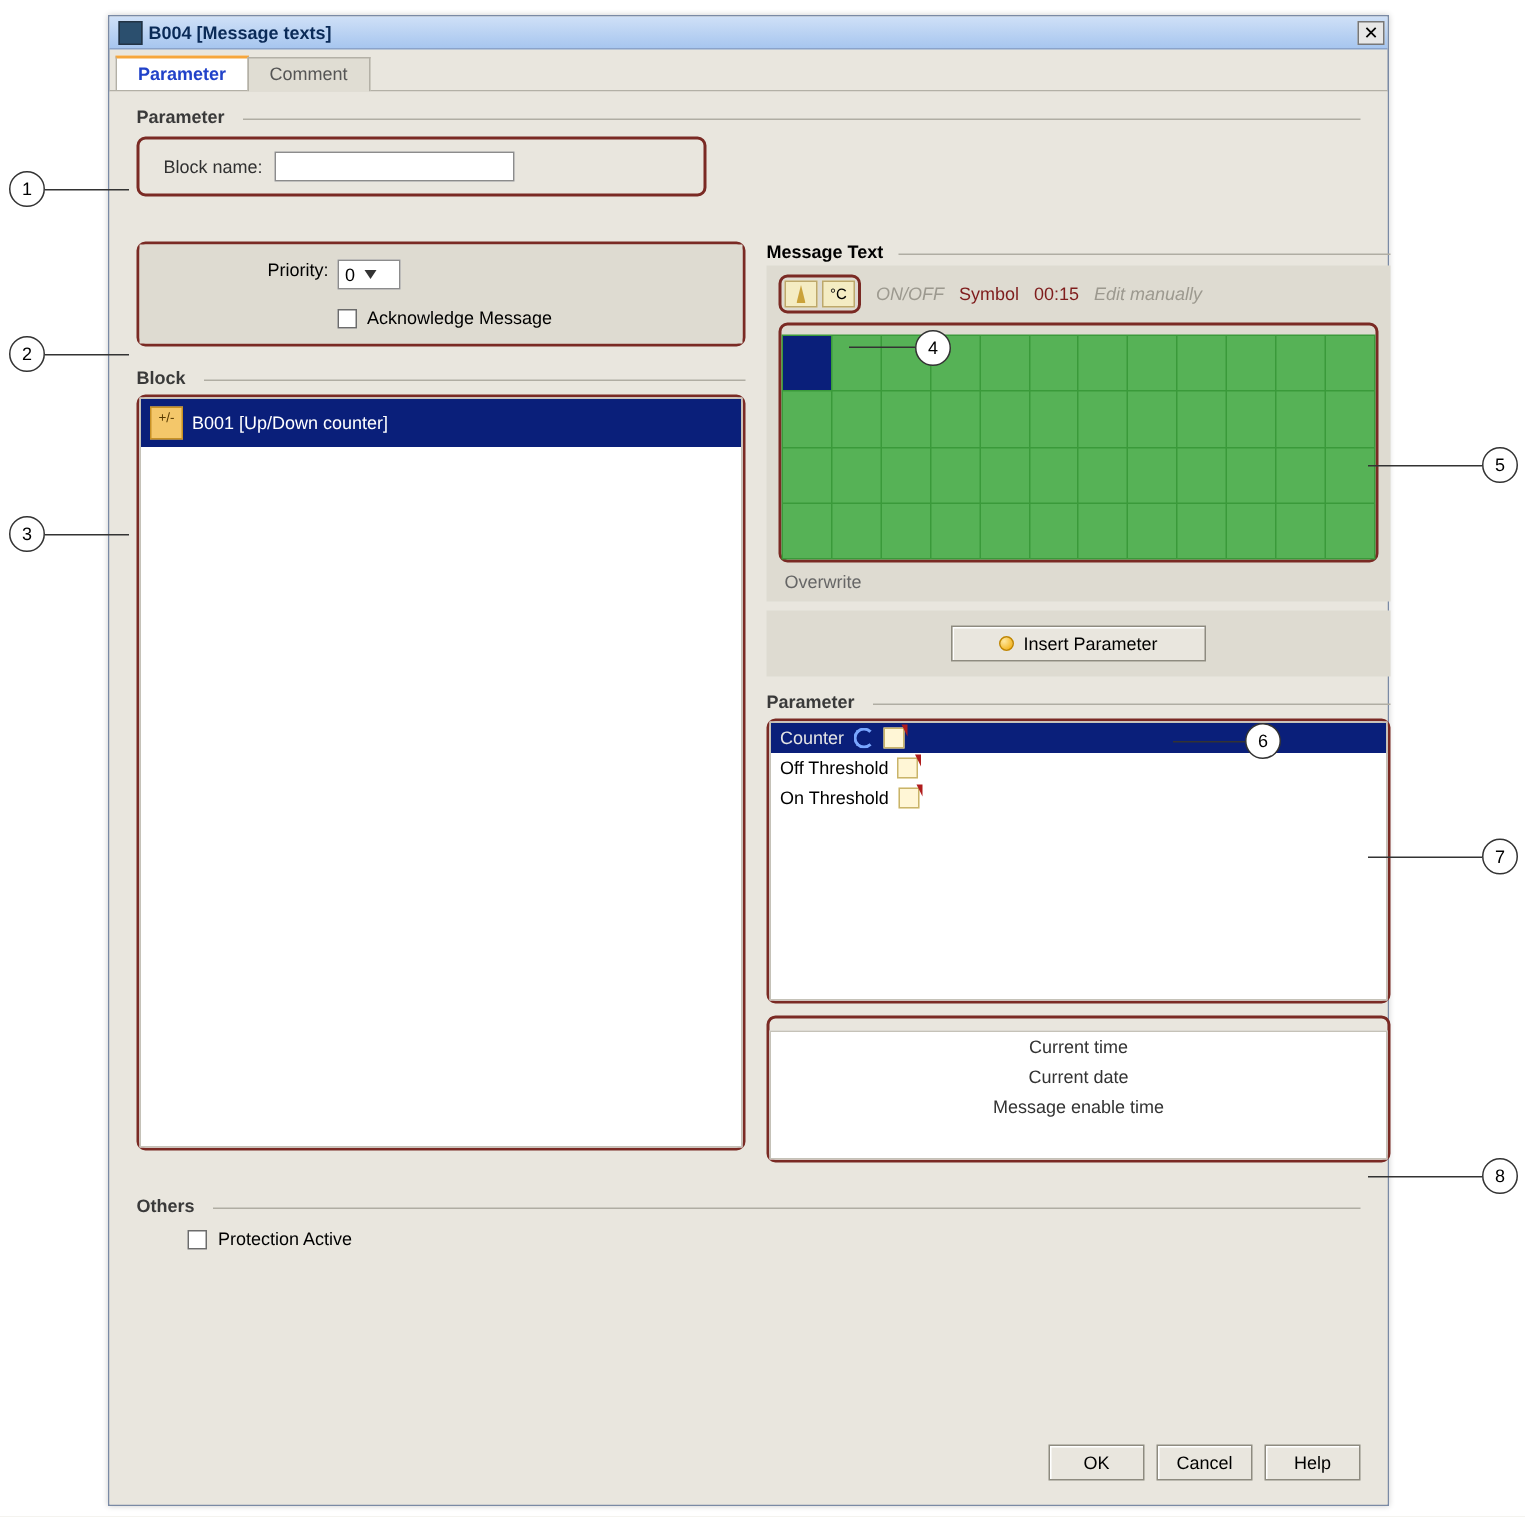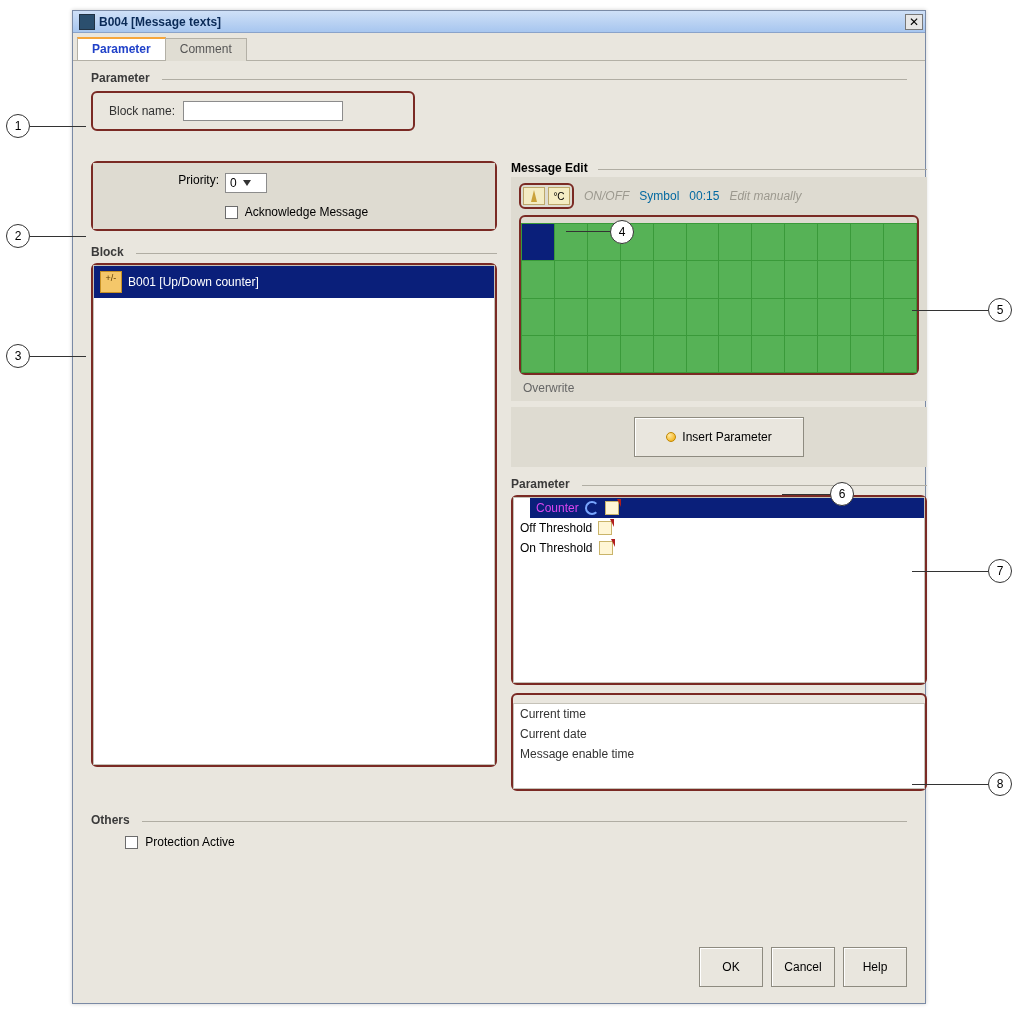--- a/index.html
+++ b/index.html
@@ -141,21 +141,21 @@
 
   .mt-panel {
     background:#dedbd1; padding:6px 8px; margin-top:2px;
   }
   .mt-toolbar { display:flex; align-items:center; gap:4px; }
   .mt-toolbar .tb {
     width:22px; height:18px; background:#f4ecc3; border:1px solid #bda86b;
     display:flex; align-items:center; justify-content:center;
   }
   .mt-toolbar .grey { color:#9c998f; font-style:italic; margin-left:6px; }
-  .mt-toolbar .grey2 { color:#0369a1; margin-left:6px; }
+  .mt-toolbar .grey2 { color:#7f1d1d; margin-left:6px; }
 
   .mt-grid {
     margin-top:6px;
     width:396px; height:150px;
     background:#3a9a3a;
     display:grid;
     grid-template-columns: repeat(12, 1fr);
     grid-template-rows: repeat(4, 1fr);
     gap:1px;
     padding:1px;
@@ -163,54 +163,54 @@
   .mt-grid .cell { background:#56b256; }
   .mt-grid .cell.active { background:#0a1f7a; }
 
   .overwrite-row { color:#666; padding:6px 2px 0 4px; }
 
   .insert-row {
     background:#dedbd1; padding:10px; display:flex; justify-content:center;
     margin-top:6px;
   }
   .btn {
-    min-width:100px; height:40px;
+    min-width:100px; height:24px;
     background:#e9e6de; border:1px solid #8e8b80;
     box-shadow: inset 1px 1px #fff;
     padding: 0 10px;
     display:inline-flex; align-items:center; justify-content:center; gap:6px;
     cursor:pointer;
   }
   .bulb { width:10px; height:10px; background:radial-gradient(circle at 30% 30%, #ffe8a0, #f1a800); border-radius:50%; border:1px solid #c08600;}
 
   .paramlist-section { margin-top:10px; }
   .paramlist {
     background:#fff; border:1px solid #c5c2b8;
     height:186px;
   }
   .paramlist .pitem {
     display:flex; align-items:center; gap:6px; padding:3px 6px;
   }
-  .paramlist .pitem.selected { background:#0a1f7a; color:#d946ef;margin-left:16px; }
+  .paramlist .pitem.selected { background:#0a1f7a; color:#e5e5e5; }
   .paramlist .pencil {
     width:14px; height:14px; background:#fff6d6; border:1px solid #c9b46a; position:relative;
   }
   .paramlist .pencil::after {
     content:''; position:absolute; right:-3px; top:-3px;
     border-left:4px solid transparent; border-top:8px solid #b01d1d;
   }
   .paramlist .refresh {
     width:14px; height:14px; border:2px solid #7aa7ff; border-right-color:transparent; border-radius:50%; display:inline-block;
   }
 
   .extralist {
     background:#fff; border:1px solid #c5c2b8;
     height:86px; margin-top:8px;
   }
-  .extralist .eitem { padding:3px 6px; color:#333; }
+  .extralist .eitem { padding:3px 6px; color:#333;text-align:center; }
 
   .others-section { margin-top:22px; }
   .others-body { padding: 8px 4px 8px 34px; }
 
   .footer {
     position:absolute; right:18px; bottom:16px;
     display:flex; gap:8px;
   }
 
   .two-col {
@@ -262,21 +262,21 @@
       <div class="tab"><span>Comment</span></div>
     </div>
 
     <div class="content">
 
       <div class="section-head">
         <span class="section-label">Parameter</span>
         <div class="section-rule"></div>
       </div>
 
-      <div class="annot" style="margin-top:6px; width:324px;">
+      <div class="annot" style="margin-top:6px; width:380px;">
         <div class="blockname-row">
           <label>Block name:</label>
           <input type="text" class="textbox" style="width: 160px;" value="">
         </div>
       </div>
 
       <div class="two-col" style="margin-top:30px;">
 
         <div>
 
@@ -309,21 +309,21 @@
                 </div>
               </div>
             </div>
           </div>
 
         </div>
 
         <div>
 
           <div class="mt-header">
-            <span class="lbl">Message Edit</span>
+            <span class="lbl">Message Text</span>
             <div class="rule"></div>
           </div>
 
           <div class="mt-panel">
             <div class="mt-toolbar">
               <div class="annot" style="padding:2px; display:flex; gap:3px;">
                 <div class="tb">
                   <svg class="penc" viewBox="0 0 6 12">
                       <polygon points="0,12 3,0 6,12" fill="#caa23a"></polygon>
                     </svg>

